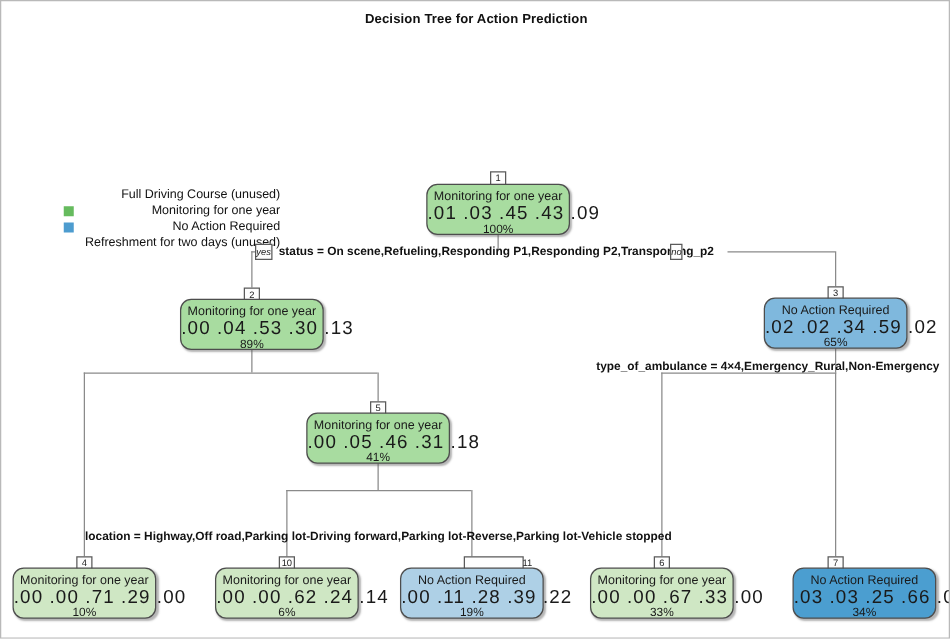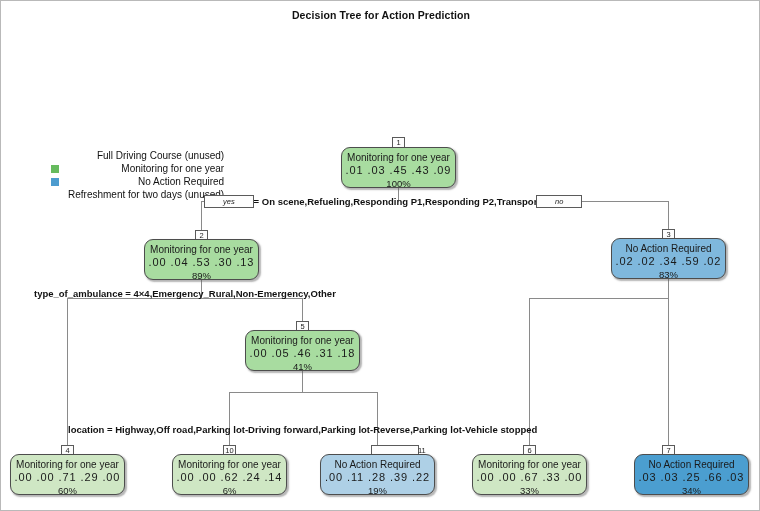--- a/index.html
+++ b/index.html
@@ -41,21 +41,21 @@
     padding-top: 3px;
     box-shadow: 1.5px 1.5px 1.5px rgba(90,90,90,.45);
     color: #1a1a1a;
   }
   .node .nlabel {
     font-size: 10px;
     line-height: 13px;
     white-space: nowrap;
   }
   .node .nprobs {
-    font-size: 11px;
+    font-size: 15px;
     line-height: 13px;
     white-space: nowrap;
     letter-spacing: .9px;
   }
   .node .npct {
     font-size: 9.5px;
     line-height: 13px;
   }
 
   
@@ -94,21 +94,21 @@
     position: absolute;
     box-sizing: border-box;
     background: #fdfdfd;
     border: 1px solid #5a5a5a;
     font-size: 7.5px;
     font-style: italic;
     line-height: 11px;
     height: 13px;
     text-align: center;
     color: #222222;
-    padding: 0 18px;
+    padding: 0 0;
   }
 
   
   #legend {
     position: absolute;
     left: 50px;
     top: 148px;
   }
   .lgrow {
     position: relative;
@@ -171,21 +171,21 @@
   <div class="ln lnh" style="left:528px; top:297px; width:140px;"></div>
   <div class="ln lnv" style="left:528px; top:297px; height:150px;"></div>
   <div class="ln lnv" style="left:667px; top:297px; height:150px;"></div>
 
   <div class="ln lnv" style="left:301px; top:368px; height:23px;"></div>
   <div class="ln lnh" style="left:228px; top:391px; width:148px;"></div>
   <div class="ln lnv" style="left:228px; top:391px; height:56px;"></div>
   <div class="ln lnv" style="left:376px; top:391px; height:56px;"></div>
 
   <div class="split" style="left:222px; top:195px;">status = On scene,Refueling,Responding P1,Responding P2,Transporting_p2</div>
-  <div class="split" style="left:33px; top:287px;">type_of_ambulance = 4×4,Emergency_Rural,Non-Emergency,Other</div>
+  <div class="split" style="left:476px; top:287px;">type_of_ambulance = 4×4,Emergency_Rural,Non-Emergency</div>
   <div class="split" style="left:67px; top:387px;margin-top:36px;">location = Highway,Off road,Parking lot-Driving forward,Parking lot-Reverse,Parking lot-Vehicle stopped</div>
 
   <div class="yn" style="left:203px; top:194px;">yes</div>
   <div class="yn" style="left:535px; top:194px;">no</div>
 
   <div class="nodenum" style="left:391px; top:136px;">1</div>
   <div class="node" style="left:340px; top:146px; width:115px; height:41px; background:#a8dca0;">
     <div class="nlabel">Monitoring for one year</div>
     <div class="nprobs">.01  .03  .45  .43  .09</div>
     <div class="npct">100%</div>
@@ -195,35 +195,35 @@
   <div class="node" style="left:143px; top:238px; width:115px; height:41px; background:#a8dca0;">
     <div class="nlabel">Monitoring for one year</div>
     <div class="nprobs">.00  .04  .53  .30  .13</div>
     <div class="npct">89%</div>
   </div>
 
   <div class="nodenum" style="left:661px; top:228px;">3</div>
   <div class="node" style="left:610px; top:237px; width:115px; height:41px; background:#7fb8dd;">
     <div class="nlabel">No Action Required</div>
     <div class="nprobs">.02  .02  .34  .59  .02</div>
-    <div class="npct">83%</div>
+    <div class="npct">65%</div>
   </div>
 
   <div class="nodenum" style="left:295px; top:320px;">5</div>
   <div class="node" style="left:244px; top:329px; width:115px; height:41px; background:#a8dca0;">
     <div class="nlabel">Monitoring for one year</div>
     <div class="nprobs">.00  .05  .46  .31  .18</div>
     <div class="npct">41%</div>
   </div>
 
   <div class="nodenum" style="left:60px; top:444px;">4</div>
   <div class="node" style="left:9px; top:453px; width:115px; height:41px; background:#cfe7c4;">
     <div class="nlabel">Monitoring for one year</div>
     <div class="nprobs">.00  .00  .71  .29  .00</div>
-    <div class="npct">60%</div>
+    <div class="npct">10%</div>
   </div>
 
   <div class="nodenum" style="left:222px; top:444px;">10</div>
   <div class="node" style="left:171px; top:453px; width:115px; height:41px; background:#cfe7c4;">
     <div class="nlabel">Monitoring for one year</div>
     <div class="nprobs">.00  .00  .62  .24  .14</div>
     <div class="npct">6%</div>
   </div>
 
   <div class="nodenum" style="left:370px; top:444px;padding-left:46px;">11</div>

